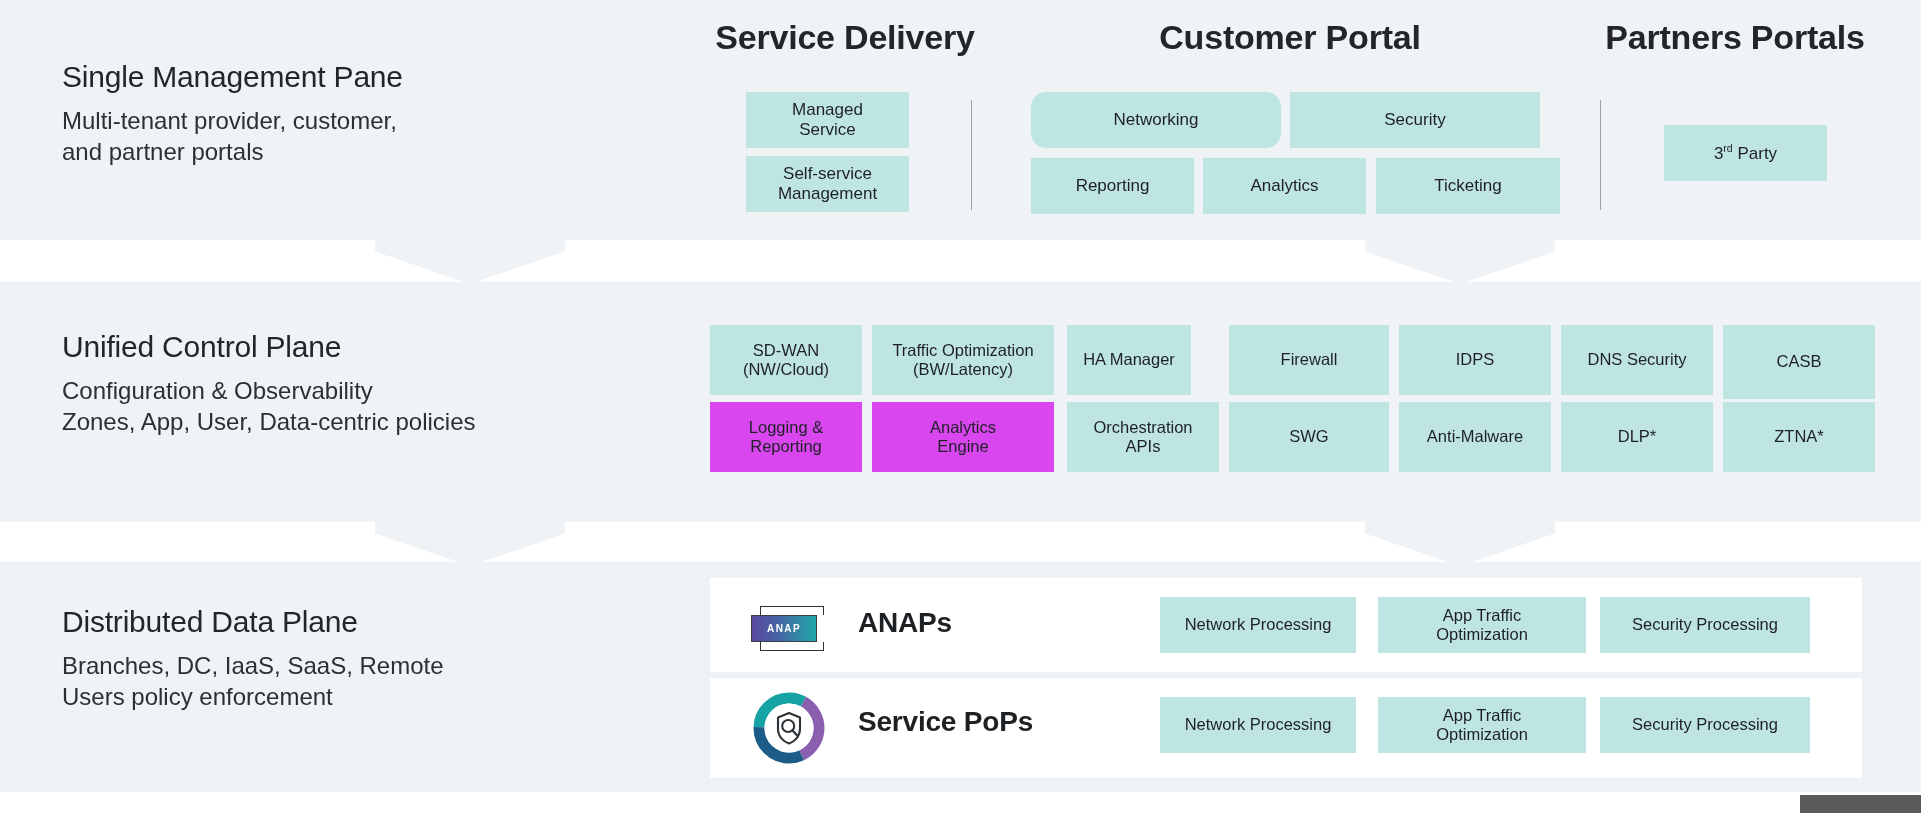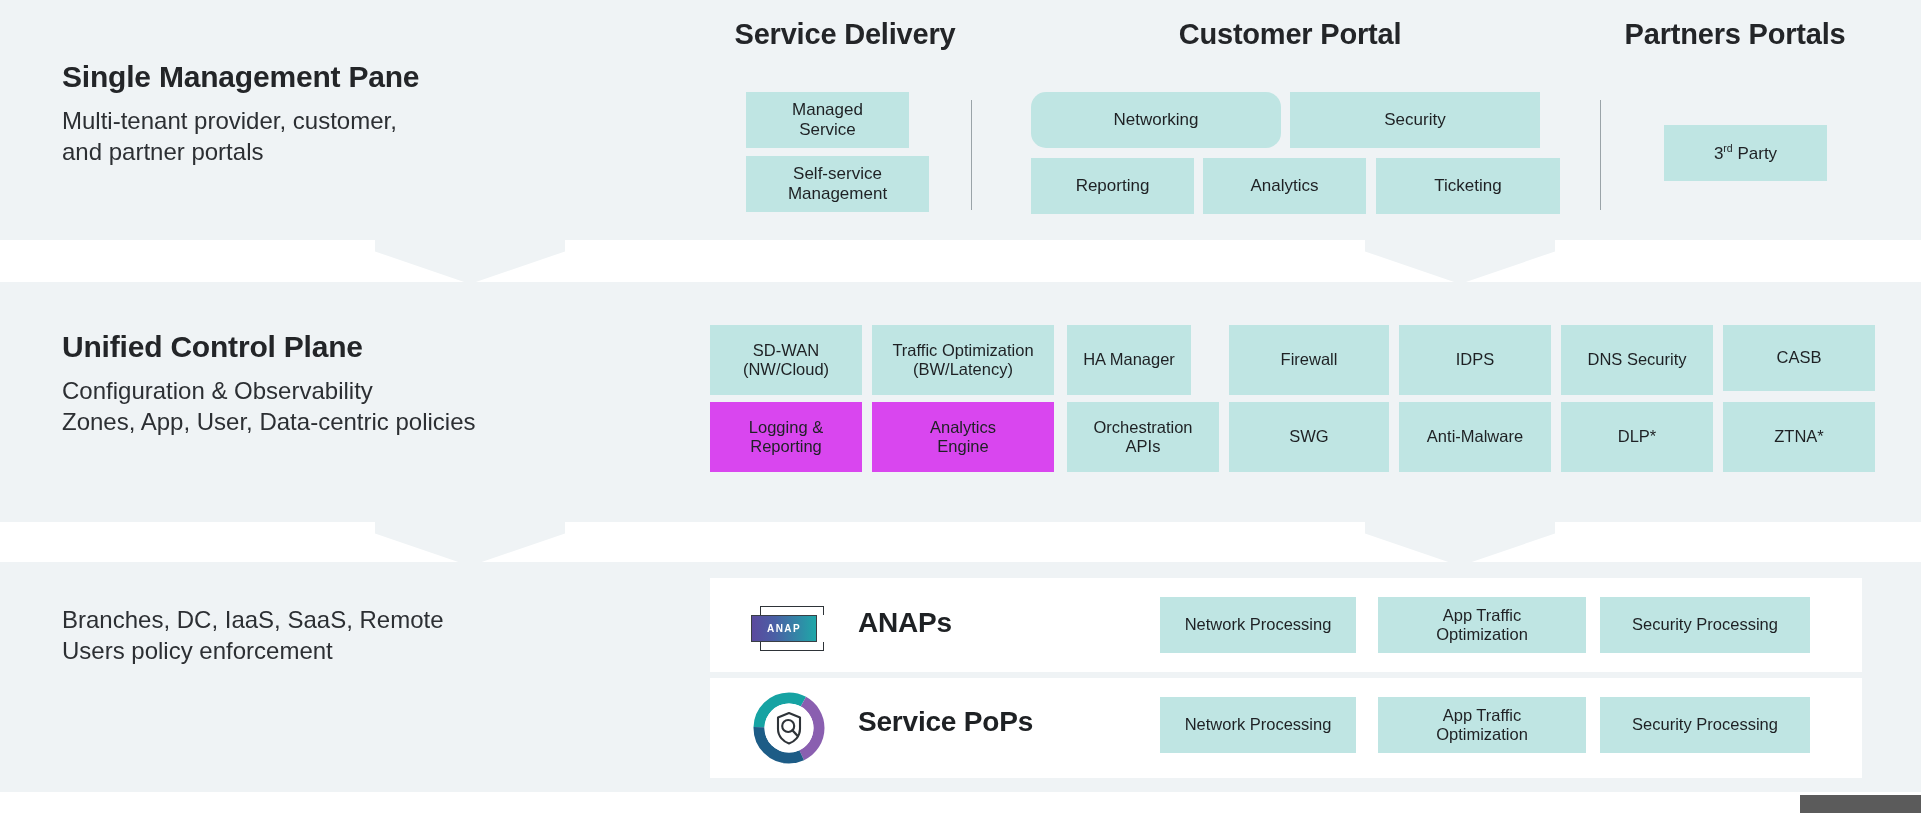--- a/index.html
+++ b/index.html
@@ -36,38 +36,38 @@
     width: 190px;
     height: 44px;
     background: #eff3f5;
     clip-path: polygon(0 0, 50% 0, 50% 0, 100% 0, 100% 26%, 50% 100%, 0 26%);
   }
 
   
   .left-block { position: absolute; left: 62px; }
   .left-title {
     font-size: 30px;
-    font-weight: bold;
+    font-weight: normal;
     color: #232528;
     letter-spacing: -0.2px;
     margin: 0 0 12px 0;
     white-space: nowrap;
   }
   .left-sub {
     font-size: 24px;
     color: #2c2f33;
     line-height: 1.28;
     margin: 0;
     font-weight: 400;
   }
 
   
   .col-header {
     position: absolute;
-    font-size: 29px;
+    font-size: 34px;
     font-weight: bold;
     color: #232528;
     letter-spacing: -0.2px;
     white-space: nowrap;
     transform: translateX(-50%);
     top: 18px;
   }
 
   
   .vrule {
@@ -158,21 +158,21 @@
 
   <div class="col-header" style="left:845px;">Service Delivery</div>
   <div class="col-header" style="left:1290px;">Customer Portal</div>
   <div class="col-header" style="left:1735px;">Partners Portals</div>
 
   <div class="vrule" style="left:971px; top:100px; height:110px;"></div>
   <div class="vrule" style="left:1600px; top:100px; height:110px;"></div>
 
   <div class="chip" style="left:746px; top:92px;  width:163px; height:56px; white-space:pre-line;">Managed
 Service</div>
-  <div class="chip" style="left:746px; top:156px; width:183px; height:56px; white-space:pre-line;">Self-service
+  <div class="chip" style="left:746px; top:156px; width:163px; height:56px; white-space:pre-line;">Self-service
 Management</div>
 
   <div class="chip" style="left:1031px; top:92px;  width:250px; height:56px;border-radius:15px;">Networking</div>
   <div class="chip" style="left:1290px; top:92px;  width:250px; height:56px;">Security</div>
   <div class="chip" style="left:1031px; top:158px; width:163px; height:56px;">Reporting</div>
   <div class="chip" style="left:1203px; top:158px; width:163px; height:56px;">Analytics</div>
   <div class="chip" style="left:1376px; top:158px; width:184px; height:56px;">Ticketing</div>
 
   <div class="chip" style="left:1664px; top:125px; width:163px; height:56px;">
     <span>3<sup>rd</sup> Party</span>
@@ -190,39 +190,40 @@
   </div>
 
   <div class="chip small" style="left:710px;  top:325px; width:152px; height:70px; white-space:pre-line;">SD-WAN
 (NW/Cloud)</div>
   <div class="chip small" style="left:872px;  top:325px; width:182px; height:70px; white-space:pre-line;">Traffic Optimization
 (BW/Latency)</div>
   <div class="chip small" style="left:1067px; top:325px; width:124px; height:70px; white-space:pre-line;">HA Manager</div>
   <div class="chip small" style="left:1229px; top:325px; width:160px; height:70px;">Firewall</div>
   <div class="chip small" style="left:1399px; top:325px; width:152px; height:70px;">IDPS</div>
   <div class="chip small" style="left:1561px; top:325px; width:152px; height:70px;">DNS Security</div>
-  <div class="chip small" style="left:1723px; top:325px; width:152px; height:66px;">CASB</div>
+  <div class="chip small" style="left:1723px; top:325px; width:152px; height:74px;">CASB</div>
 
   <div class="chip small alt" style="left:710px;  top:402px; width:152px; height:70px; white-space:pre-line;">Logging &amp;
 Reporting</div>
   <div class="chip small alt" style="left:872px;  top:402px; width:182px; height:70px; white-space:pre-line;">Analytics
 Engine</div>
   <div class="chip small" style="left:1067px; top:402px; width:152px; height:70px; white-space:pre-line;">Orchestration
 APIs</div>
   <div class="chip small" style="left:1229px; top:402px; width:160px; height:70px;">SWG</div>
   <div class="chip small" style="left:1399px; top:402px; width:152px; height:70px;">Anti-Malware</div>
   <div class="chip small" style="left:1561px; top:402px; width:152px; height:70px;">DLP*</div>
   <div class="chip small" style="left:1723px; top:402px; width:152px; height:70px;">ZTNA*</div>
 
   <div class="chevron" style="left:375px; top:522px;"></div>
   <div class="chevron" style="left:1365px; top:522px;"></div>
 
   <div class="band" id="band-data"></div>
 
   <div class="left-block" style="top:605px;">
+    <div class="left-title">Distributed Data Plane</div>
     <div class="left-sub" style="white-space:pre-line;">Branches, DC, IaaS, SaaS, Remote
 Users policy enforcement</div>
   </div>
 
   <div class="dp-panel" style="left:710px; top:578px; width:1152px; height:94px;"></div>
 
   <div class="anap-logo" style="left:751px; top:604px; width:82px; height:48px;">
     <div class="anap-bracket top"></div>
     <div class="anap-bar">
       <span>ANAP</span>

